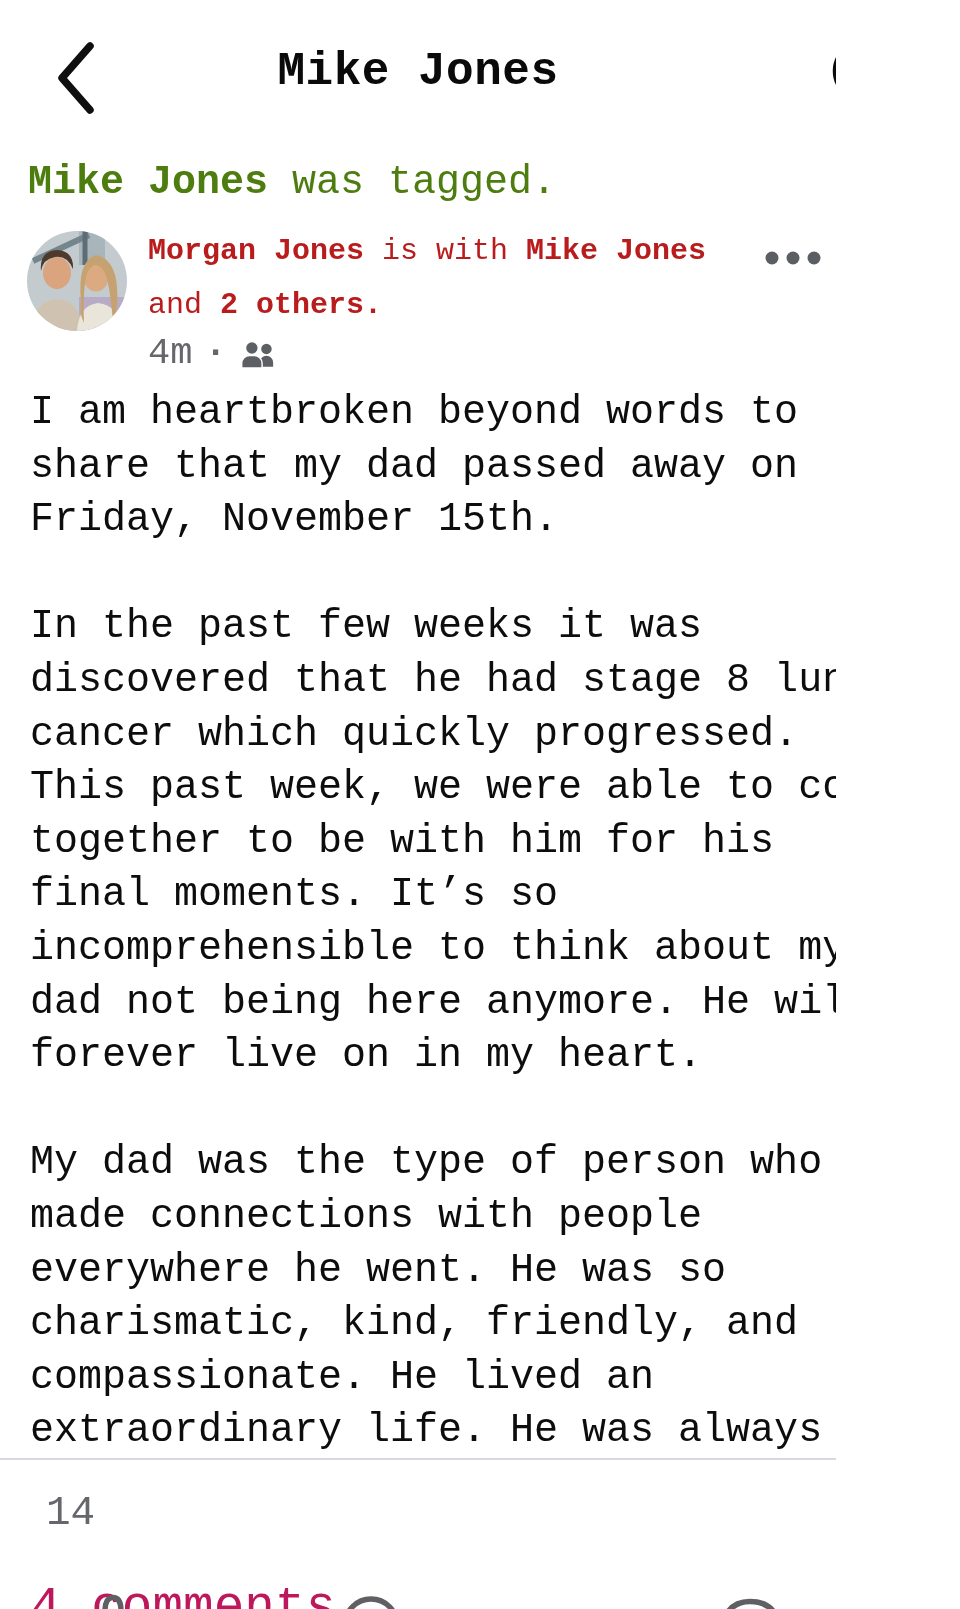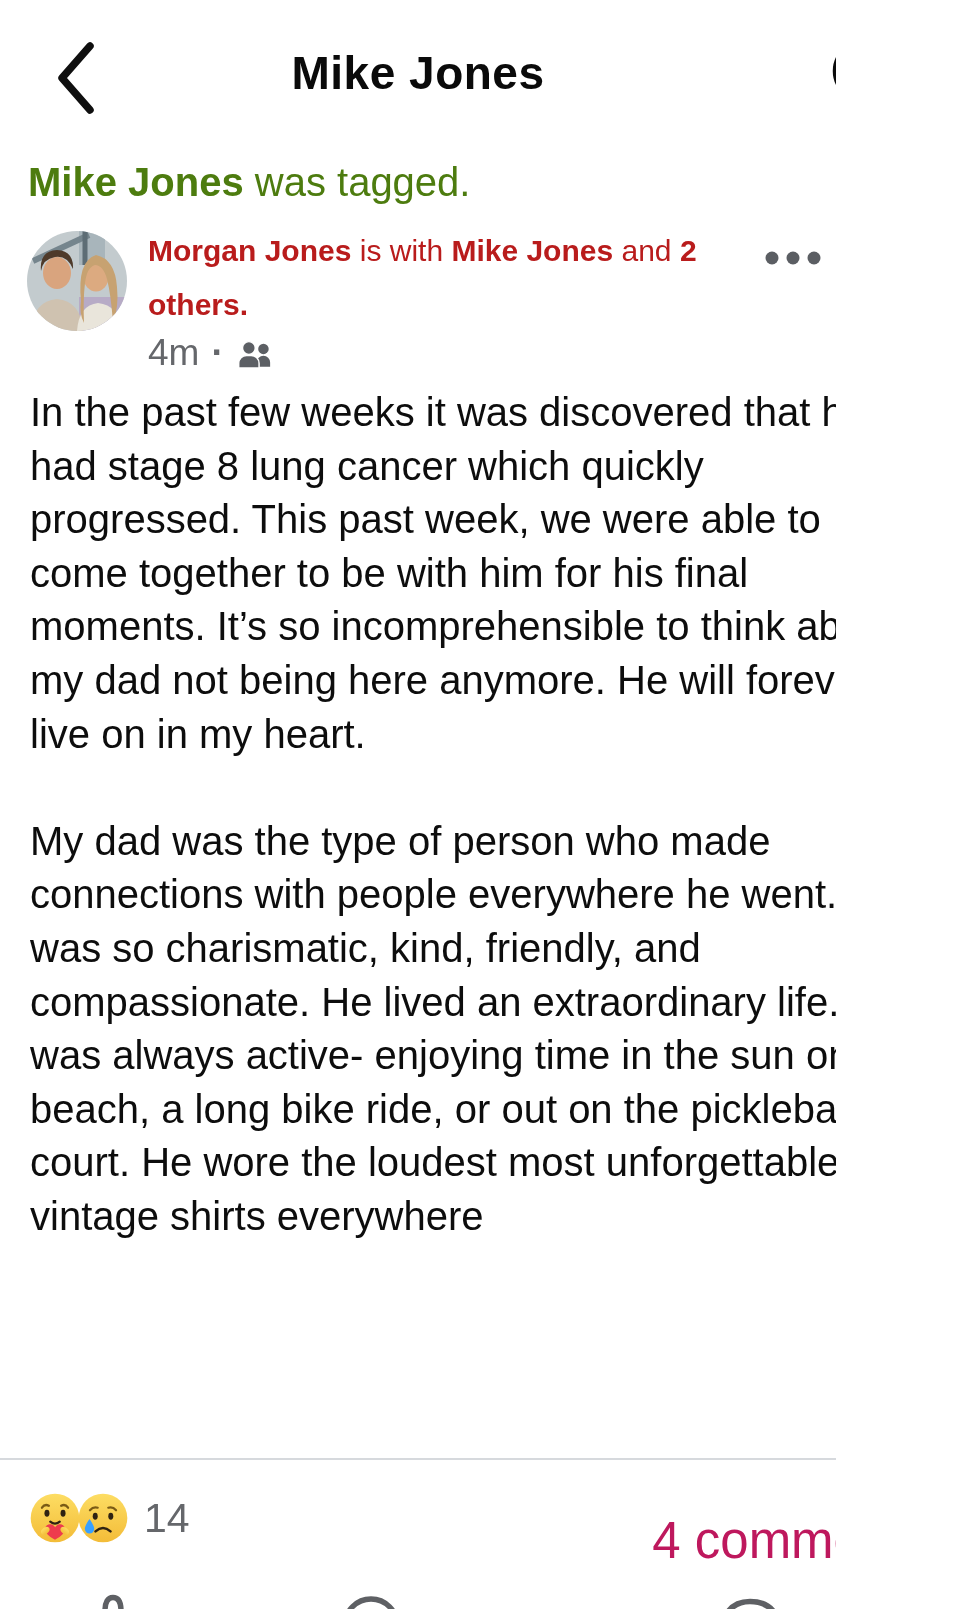--- a/index.html
+++ b/index.html
@@ -1,18 +1,18 @@
 <!DOCTYPE html>
 <html><head>
 <meta charset="utf-8">
 <style>
   * { margin:0; padding:0; box-sizing:border-box; }
   html,body { background:#fff; }
   body { font-family:"Liberation Sans","DejaVu Sans",sans-serif; color:#0d0d0d; }
-  .screen { position:relative; width:836px; height:1609px; background:#fff; overflow:hidden; }
+  .screen { position:relative; width:836px; height:1609px; background:#fff; overflow:hidden;font-family:Liberation Mono, monospace; }
 
   
   .hdr-back { position:absolute; left:54px; top:40px; width:48px; height:76px; cursor:pointer; }
   .hdr-title { position:absolute; left:0; top:46px; width:100%; text-align:center;
                font-size:46px; font-weight:700; color:#0a0a0a; letter-spacing:.5px; }
   .hdr-search { position:absolute; left:822px; top:30px; width:92px; height:92px; cursor:pointer; }
 
   
   .tag-banner { position:absolute; left:28px; top:160px; font-size:40px; color:#4d7c0f; }
   .tag-banner .b { font-weight:700; }
@@ -32,21 +32,21 @@
 
   
   .body-text { position:absolute; left:30px; top:386px; width:886px; height:1072px;
                overflow:hidden; font-size:40px; line-height:53.6px; color:#0d0d0d; }
   .body-text p { margin:0; }
   .body-text p + p { margin-top:53.6px; }
 
   
   .divider { position:absolute; left:0; top:1458px; width:960px; height:2px; background:#d6d9dd; }
   .react-row { position:absolute; left:30px; top:1490px; width:900px; height:56px;
-               display:flex; align-items:center; }
+               display:flex; align-items:flex-start;flex-direction:column; }
   .react-row .emoji { width:50px; height:50px; }
   .react-row .emoji + .emoji { margin-left:-2px; }
   .react-count { margin-left:16px; font-size:41px; color:#65676B; }
   .spacer { flex:1; }
   .comments-lbl { font-size:51px; color:#be185d; cursor:pointer;margin-top:44px; }
 
   .act { position:absolute; cursor:pointer; }
   .act-like { left:100px; top:1592px; }
   .act-comment { left:340px; top:1592px; }
   .act-share { left:716px; top:1593px; }
@@ -117,20 +117,21 @@
       <g fill="#5c5f64">
         <circle cx="18.8" cy="6.8" r="3.6"></circle>
         <path d="M14.2 19 v-2.9 a4.6 4.6 0 0 1 4.6 -4.6 a4.6 4.6 0 0 1 4.6 4.6 V19 Z"></path>
         <circle cx="8.8" cy="6.2" r="4.4" stroke="#fff" stroke-width="1"></circle>
         <path d="M1.8 20 v-3.3 a5.4 5.4 0 0 1 5.4 -5.4 h3.2 a5.4 5.4 0 0 1 5.4 5.4 V20 Z" stroke="#fff" stroke-width="1"></path>
       </g>
     </svg>
   </div>
 
   <div class="body-text">
+    <p>I am heartbroken beyond words to share that my dad passed away on Friday, November 15th.</p>
     <p>In the past few weeks it was discovered that he had stage 8 lung cancer which quickly progressed. This past week, we were able to come together to be with him for his final moments. It’s so incomprehensible to think about my dad not being here anymore. He will forever live on in my heart.</p>
     <p>My dad was the type of person who made connections with people everywhere he went. He was so charismatic, kind, friendly, and compassionate. He lived an extraordinary life. He was always active- enjoying time in the sun on a beach, a long bike ride, or out on the pickleball court. He wore the loudest most unforgettable vintage shirts everywhere</p>
   </div>
 
   <div class="divider"></div>
 
   <div class="react-row">
     <svg class="emoji" viewBox="0 0 36 36">
       <defs>
         <linearGradient id="gy1" x1="0" y1="0" x2="0" y2="1">

